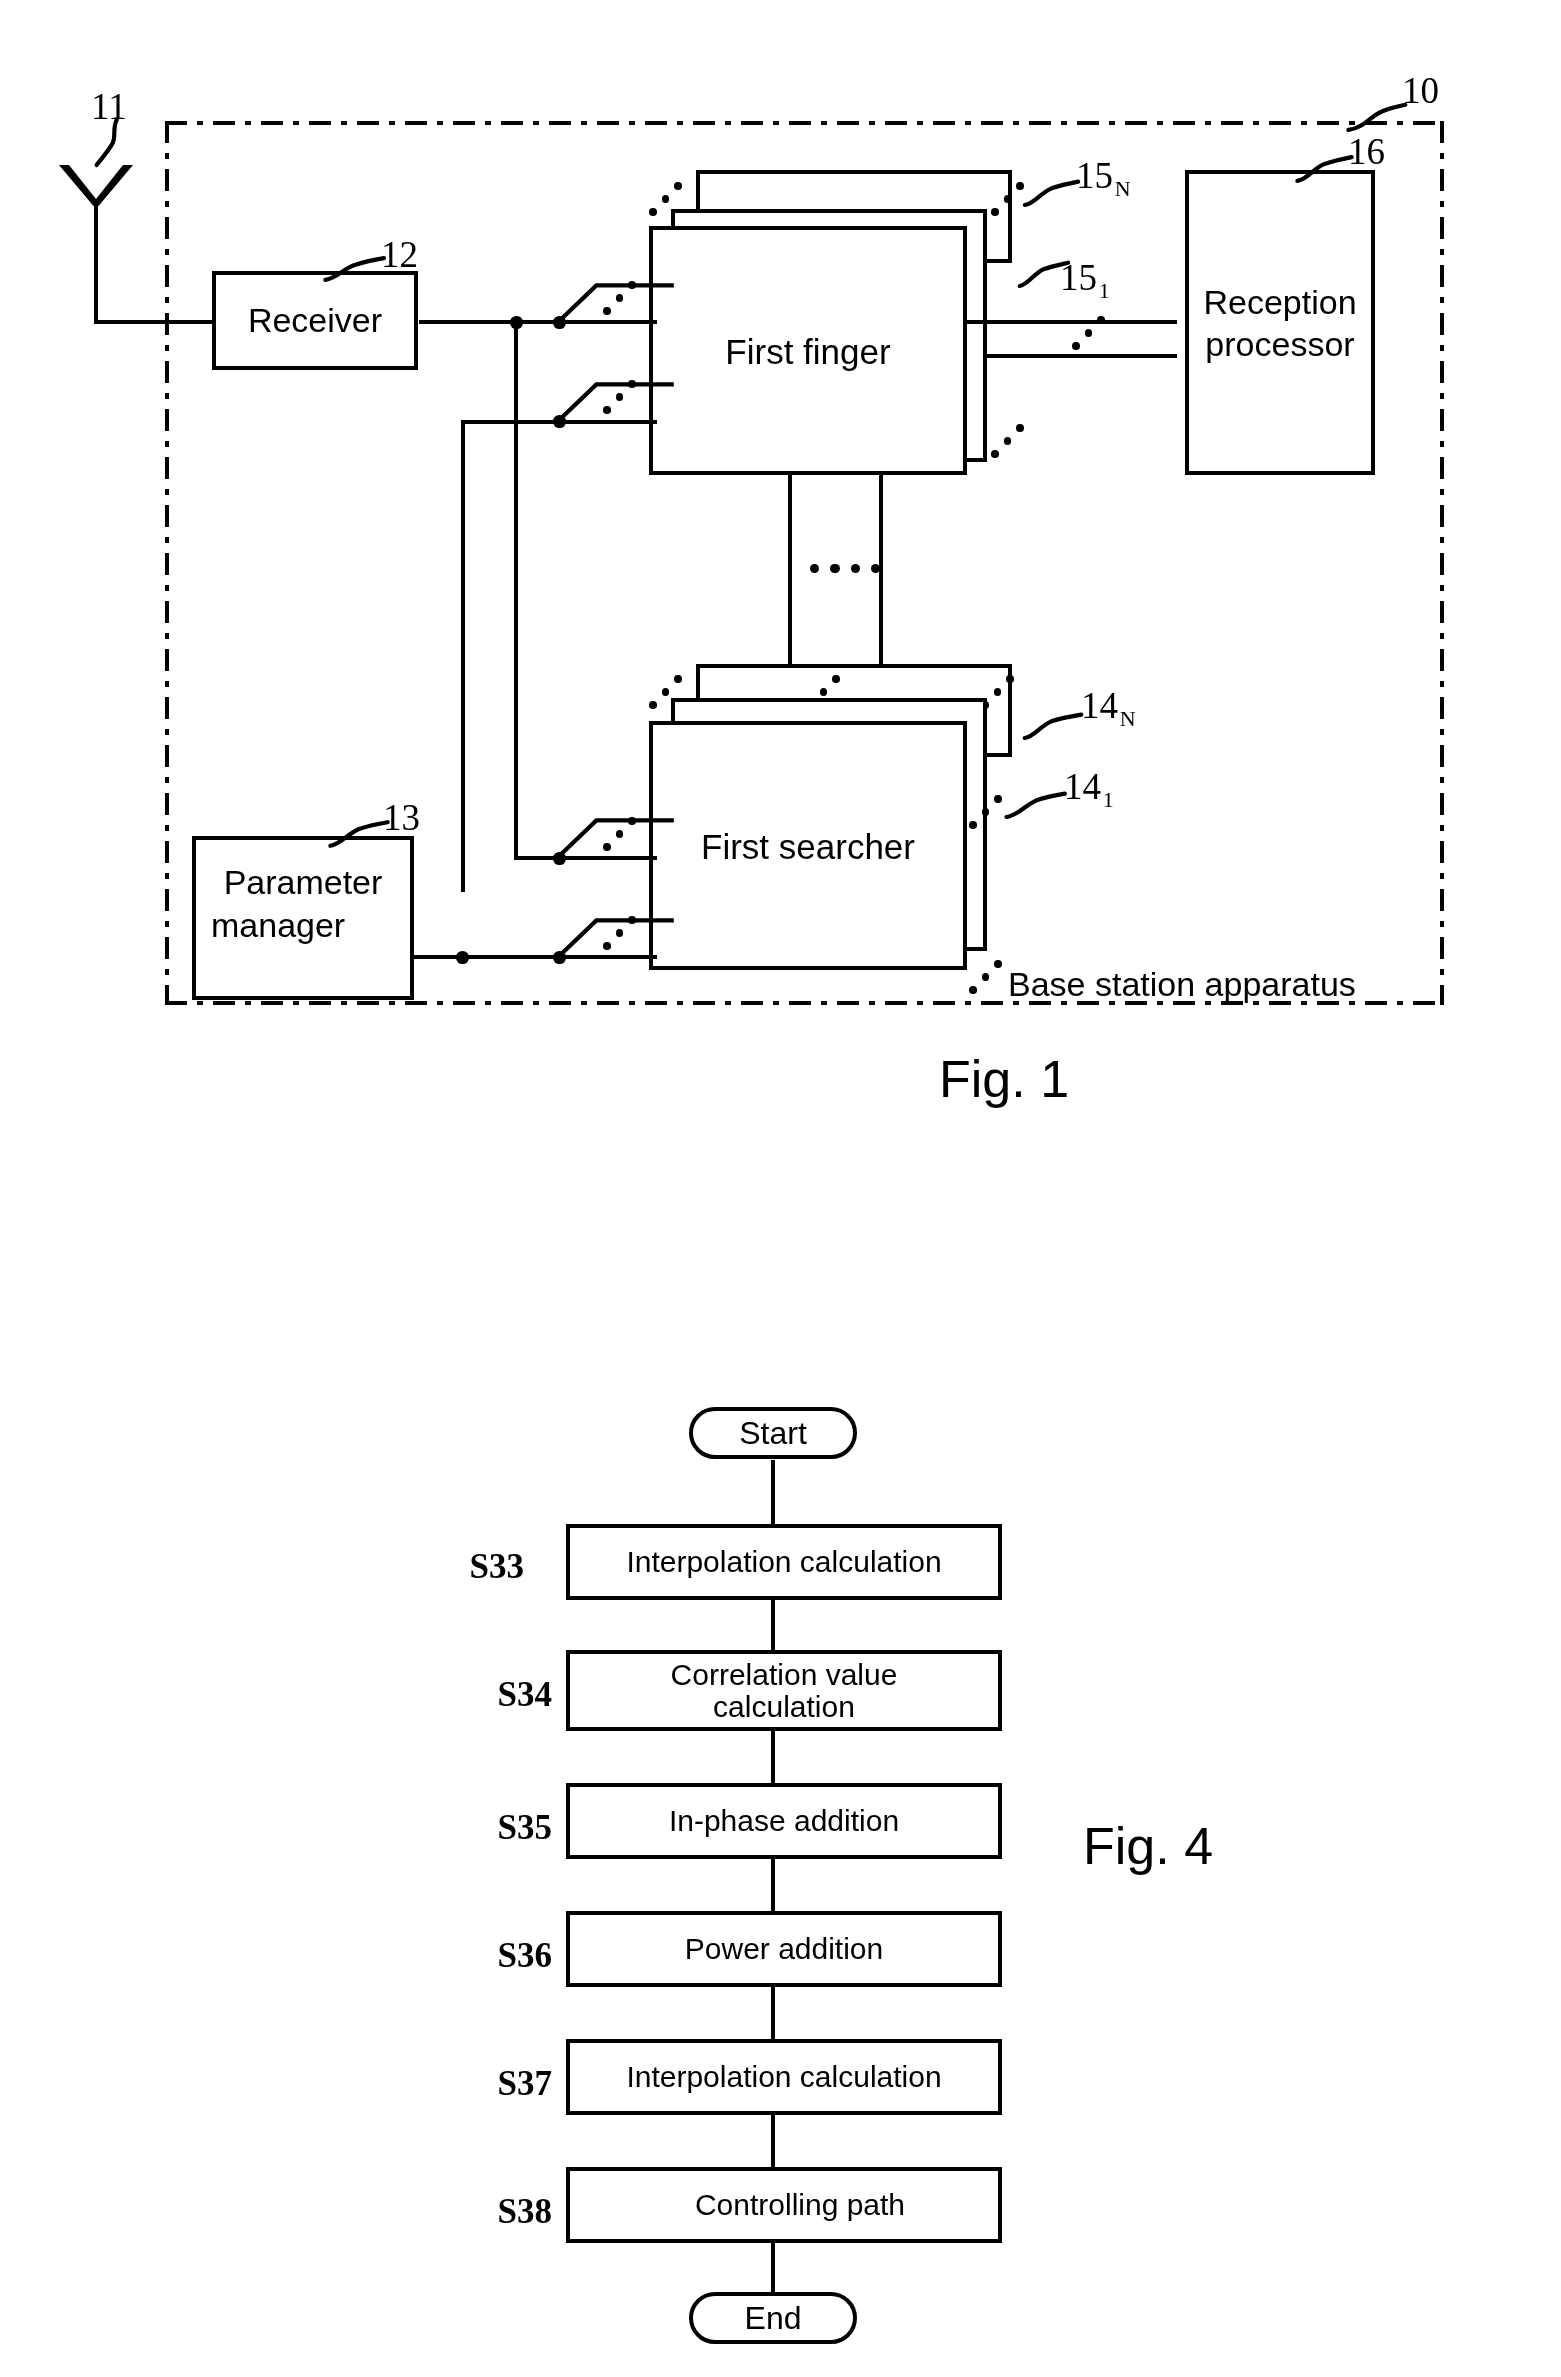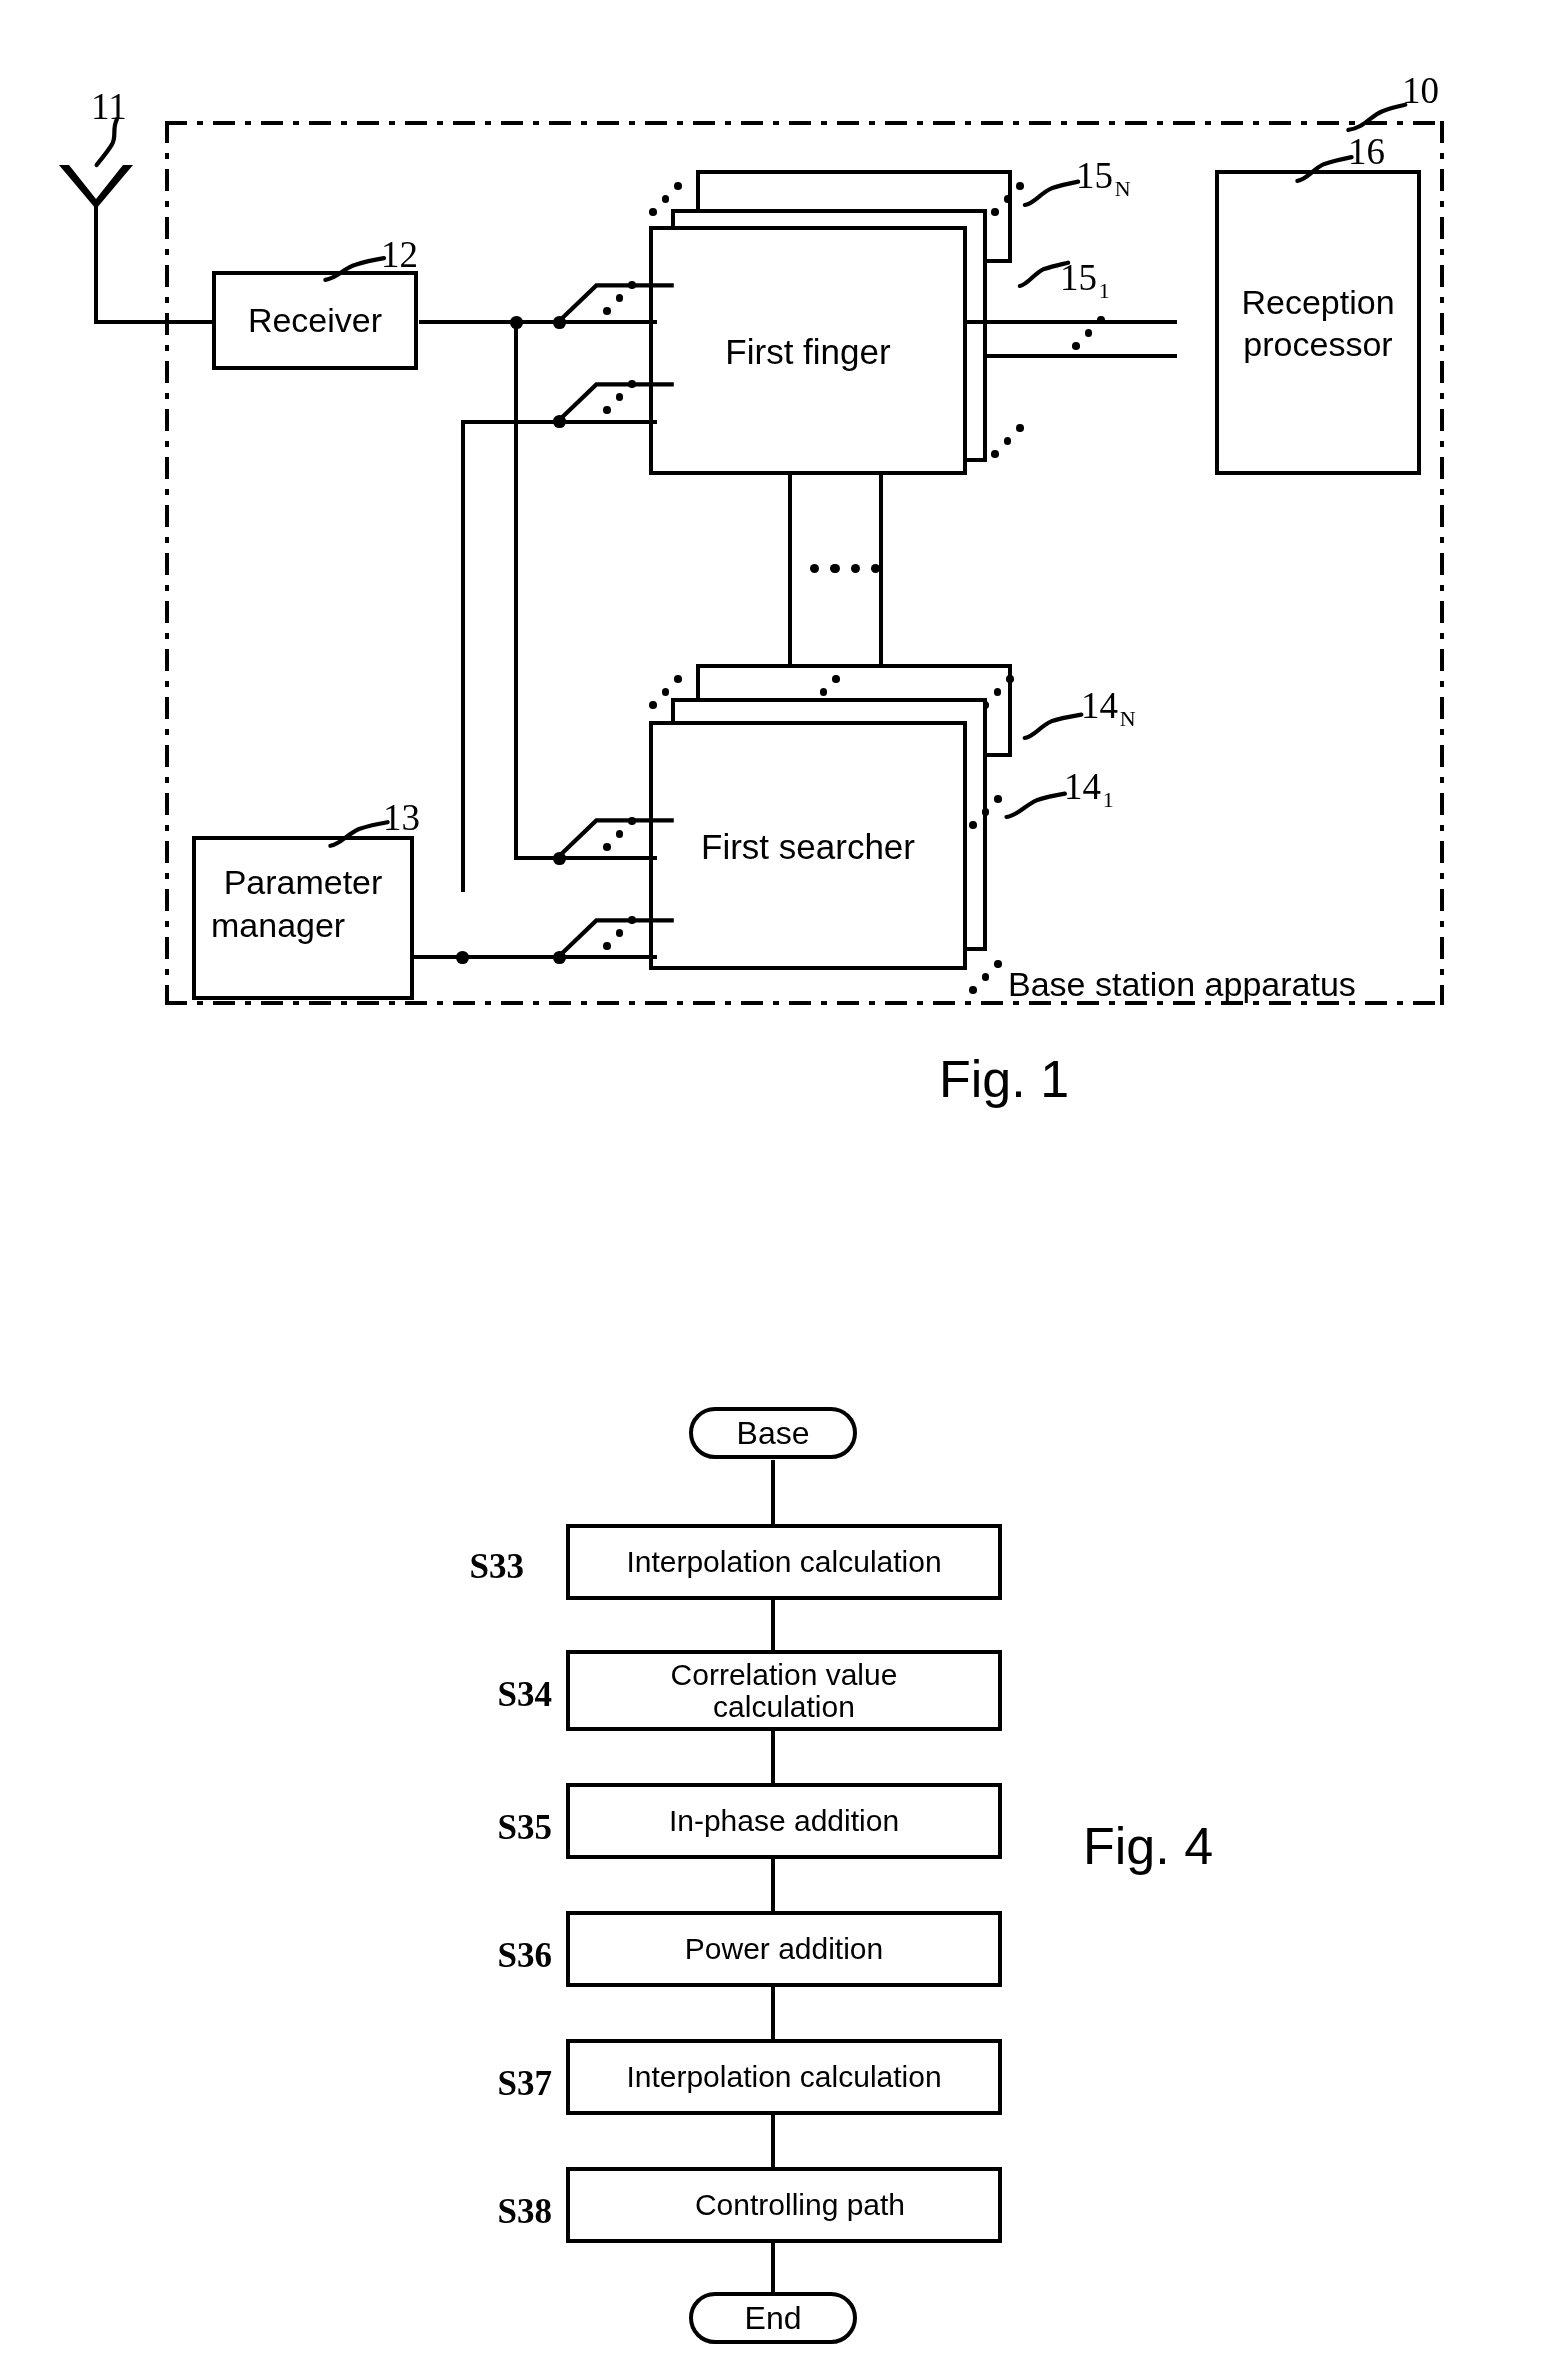--- a/index.html
+++ b/index.html
@@ -275,21 +275,21 @@
     <div class="wire h-wire" style="left:1012px; top:320px; width:165px;"></div>
     <div class="wire h-wire" style="left:987px; top:354px; width:190px;"></div>
     <div class="diag-dots" style="left:1072px; top:313px;">
         <i></i>
         <i></i>
         <i></i>
       </div>
 
     <div class="wire h-wire" style="left:967px; top:320px; width:46px;"></div>
 
-    <div class="solid-box" style="left:1215px; top:170px; width:206px; height:305px;">
+    <div class="solid-box" style="left:1185px; top:170px; width:190px; height:305px;">
       <div class="box-label" style="top:110px; font-size:34px;">Reception</div>
       <div class="box-label" style="top:152px; font-size:34px;">processor</div>
     </div>
     <div class="ref" style="left:1348px; top:133px;">16</div>
     <svg class="lead-line" style="left:1294px; top:152px; width:61px; height:34px;" viewBox="0 0 72 40">
       <path d="M4 34 C 16 32, 22 20, 36 14 C 48 10, 58 8, 68 6" stroke="#000" stroke-width="5" fill="none" stroke-linecap="round"></path>
     </svg>
 
     <div class="wire v-wire" style="left:788px; top:474px; height:190px;"></div>
     <div class="wire v-wire" style="left:879px; top:474px; height:190px;"></div>
@@ -380,21 +380,21 @@
     <div class="wire h-wire" style="left:414px; top:955px; width:147px;"></div>
 
     <div class="abs" style="left:1008px; top:965px; font-size:34px; font-family:'Liberation Sans', sans-serif;">Base station apparatus</div>
 
     <div class="fig-caption" style="left:939px; top:1049px;">Fig. 1</div>
   </div>
 
   <div class="abs" style="left:0; top:1382px; width:1562px; height:994px;">
 
     <div class="flow-term" style="left:689px; top:25px; width:168px; height:52px;">
-      <span>Base</span>
+      <span>Start</span>
     </div>
 
     <div class="wire v-wire" style="left:771px; top:78px; height:76px;"></div>
 
     <div class="step-tag" style="left:444px; top:165px; width:80px;">S33</div>
     <div class="flow-box" style="left:566px; top:142px; width:436px; height:76px;">
       <span>Interpolation calculation</span>
     </div>
 
     <div class="wire v-wire" style="left:771px; top:217px; height:51px;"></div>

